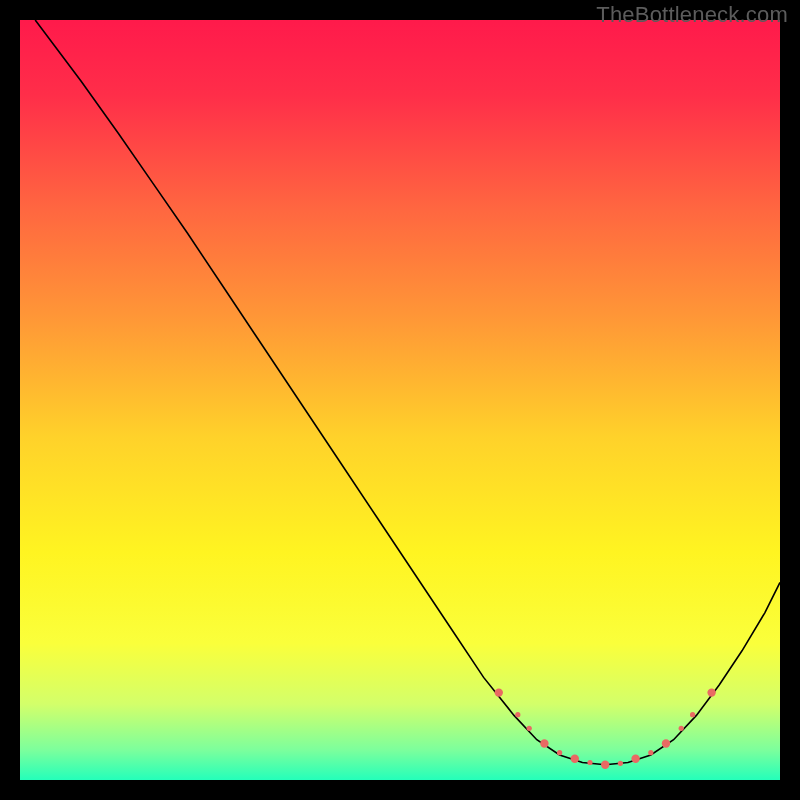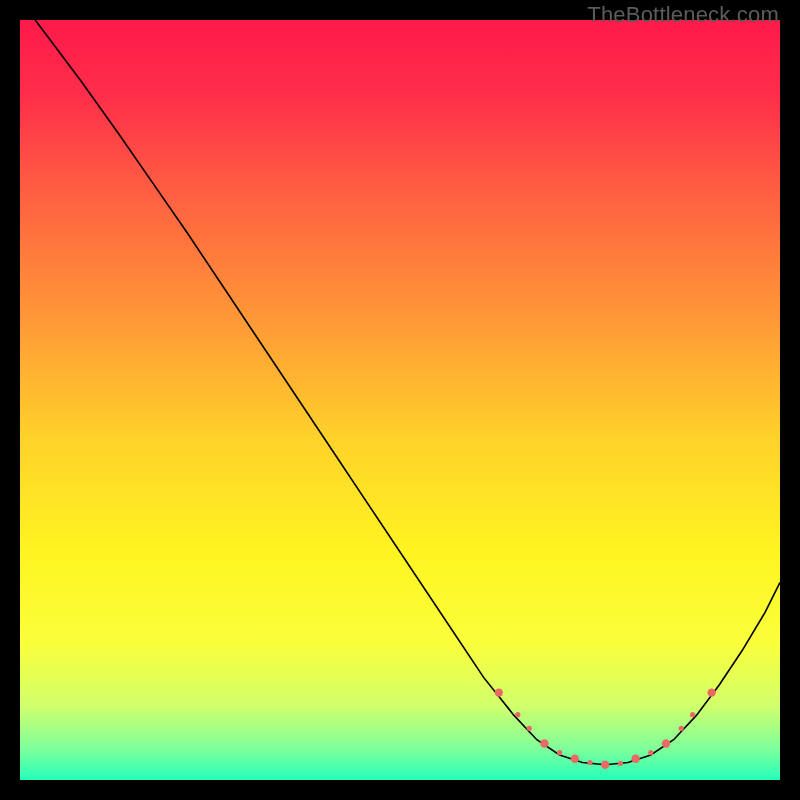--- a/index.html
+++ b/index.html
@@ -19,21 +19,21 @@
   .plot-area {
     position: absolute;
     left: 20px;
     top: 20px;
     width: 760px;
     height: 760px;
   }
   .watermark {
     position: absolute;
     top: 2px;
-    right: 21px;
+    right: 12px;
     font-family: Arial, Helvetica, sans-serif;
     font-size: 22px;
     font-weight: 400;
     color: #5c5c5c;
     letter-spacing: 0.2px;
     z-index: 10;
   }
   svg {
     display: block;
   }

